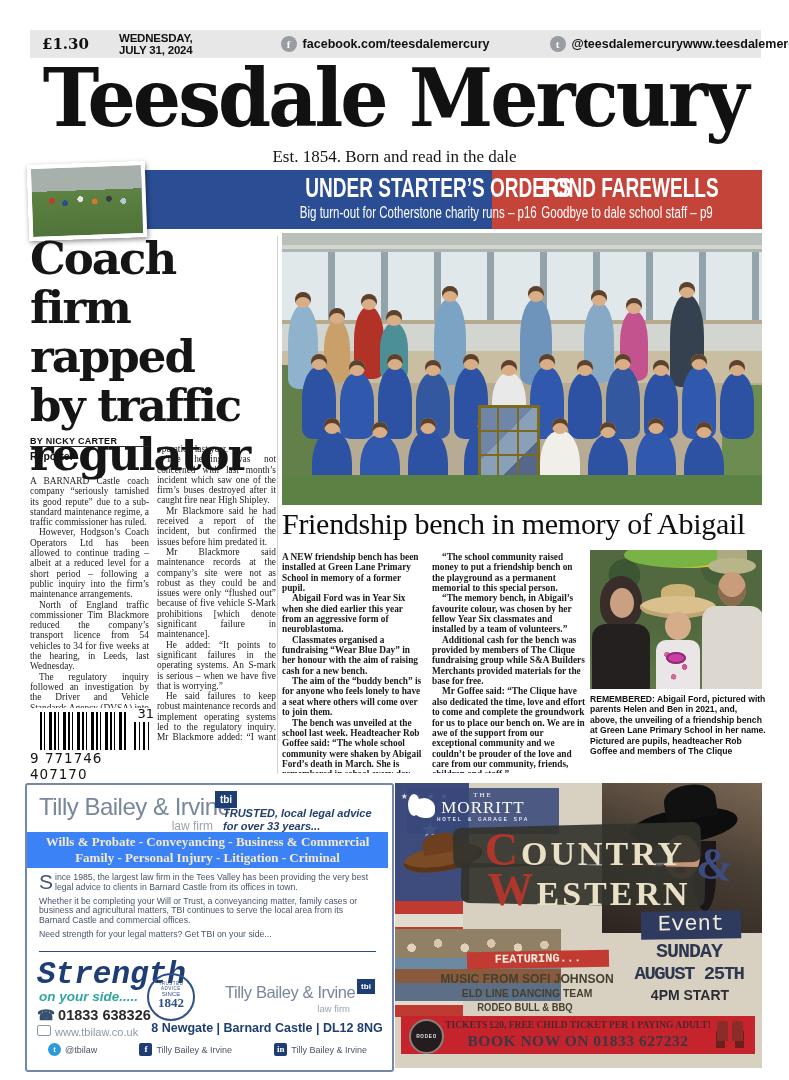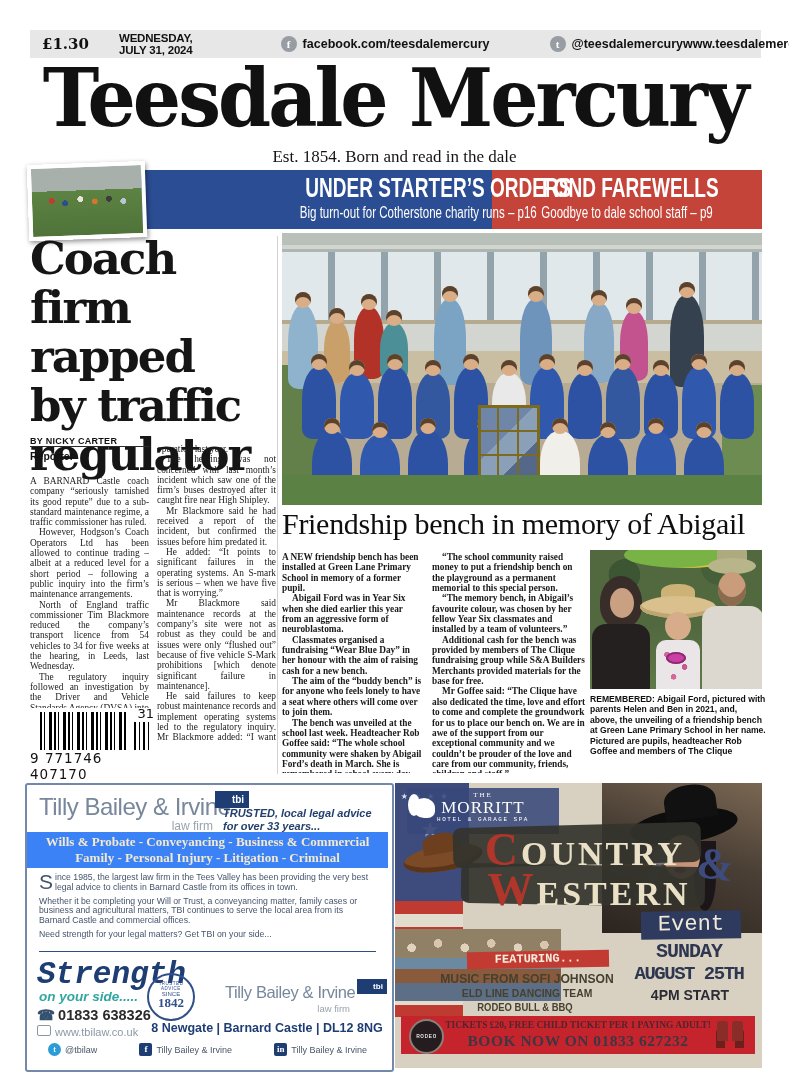--- a/index.html
+++ b/index.html
@@ -125,21 +125,21 @@
   .bcol-a{left:282px;top:552px;width:142px;height:221px;}
   .bcol-b{left:432px;top:552px;width:154px;height:221px;}
   .caption{position:absolute;left:590px;top:694px;width:176px;
      font:bold 8.6px/10.4px "Liberation Sans",sans-serif;color:#101010;}
 
   
   .ad-tbi{position:absolute;left:25px;top:783px;width:365px;height:285px;background:#fff;
      border:2px solid #7489aa;border-radius:3px;font-family:"Liberation Sans",sans-serif;}
   .tbi-name{position:absolute;left:12px;top:8px;font-size:24px;color:#78879c;letter-spacing:-.5px;}
   .tbi-box{position:absolute;width:22px;height:17px;background:#1d3d73;color:#fff;
-     font:bold 10px/17px "Liberation Sans",sans-serif;text-align:center;padding-left:12px;}
+     font:bold 10px/17px "Liberation Sans",sans-serif;text-align:center;}
   .tbi-box-hdr{left:188px;top:6px;}
   .tbi-lawfirm{position:absolute;left:12px;top:34px;width:174px;text-align:right;font-size:12px;color:#9aa3ad;}
   .tbi-tagline{position:absolute;left:196px;top:22px;width:162px;font-style:italic;font-weight:bold;
      font-size:11px;line-height:13px;color:#23406e;}
   .tbi-services{position:absolute;left:0px;top:47px;width:361px;height:34px;background:#3b82f6;
      color:#f2e9d0;text-align:center;font-family:"Liberation Serif",serif;font-weight:bold;
      font-size:13px;line-height:16px;padding-top:2px;}
   .tbi-body{position:absolute;left:12px;top:88px;width:337px;font-size:8.7px;line-height:9.8px;color:#44546b;}
   .tbi-body p{margin:0 0 4px 0;}
   .dropcap{float:left;font-size:21px;line-height:18px;margin-right:2px;color:#44546b;font-weight:normal;}
@@ -285,22 +285,22 @@
   <div class="newscol col-a">
     <p class="nofirst">A BARNARD Castle coach company “seriously tarnished its good repute” due to a sub-standard maintenance regime, a traffic commissioner has ruled.</p>
     <p>However, Hodgson’s Coach Operators Ltd has been allowed to continue trading – albeit at a reduced level for a short period – following a public inquiry into the firm’s maintenance arrangements.</p>
     <p>North of England traffic commissioner Tim Blackmore reduced the company’s transport licence from 54 vehicles to 34 for five weeks at the hearing, in Leeds, last Wednesday.</p>
     <p>The regulatory inquiry followed an investigation by the Driver and Vehicle Standards Agency (DVSA) into the company’s vehicle maintenance</p>
   </div>
   <div class="newscol col-b">
     <p class="nofirst">operation last year.</p>
     <p>The hearing was not concerned with last month’s incident which saw one of the firm’s buses destroyed after it caught fire near High Shipley.</p>
     <p>Mr Blackmore said he had received a report of the incident, but confirmed the issues before him predated it.</p>
+    <p>Mr Blackmore said maintenance records at the company’s site were not as robust as they could be and issues were only “flushed out” because of five vehicle S-Mark prohibitions [which denote significant failure in maintenance].</p>
     <p>He added: “It points to significant failures in the operating systems. An S-mark is serious – when we have five that is worrying.”</p>
-    <p>Mr Blackmore said maintenance records at the company’s site were not as robust as they could be and issues were only “flushed out” because of five vehicle S-Mark prohibitions [which denote significant failure in maintenance].</p>
     <p>He said failures to keep robust maintenance records and implement operating systems led to the regulatory inquiry. Mr Blackmore added: “I want to unpick what was fundamentally wrong at the operation that led to this.”</p>
 
   </div>
 
   <div class="barcode">
     <div class="bc-bars"></div>
     <div class="bc-bars2"></div>
     <div class="bc-issue">31</div>
     <div class="bc-digits">9 771746 407170</div>
   </div>

